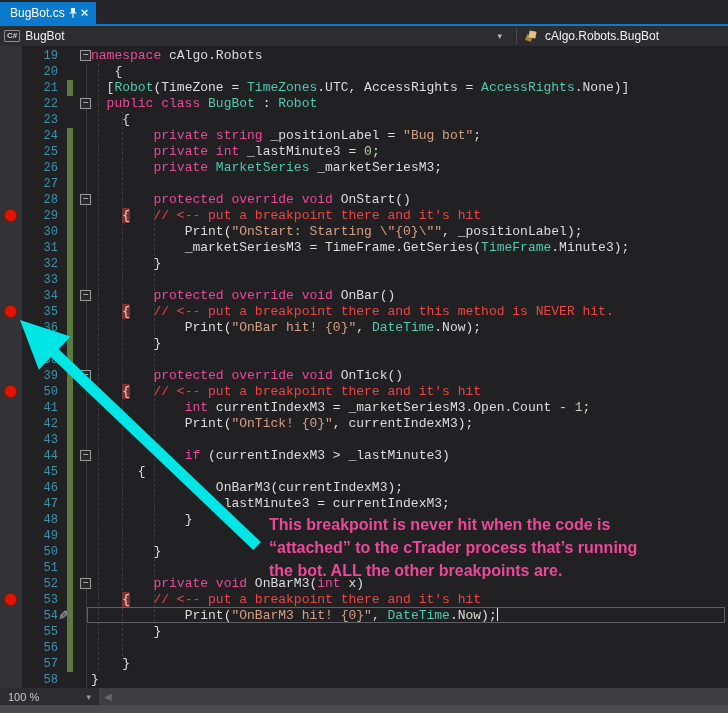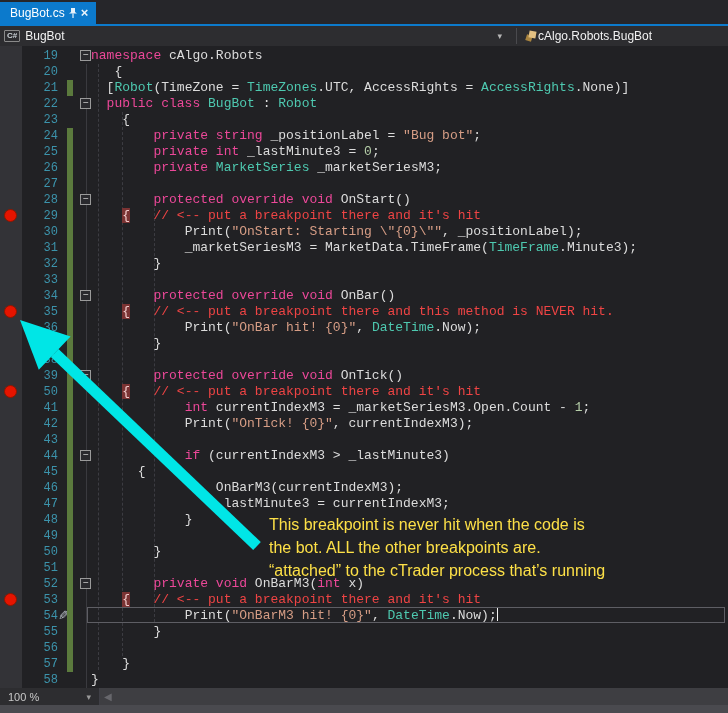--- a/index.html
+++ b/index.html
@@ -15,21 +15,21 @@
   .tab .close{color:#eaf4fb;font-size:13px;font-weight:bold;line-height:12px;}
   
   .navbar{position:absolute;top:26px;left:0;width:728px;height:20px;background:#2d2d30;
           border-bottom:1px solid #37373b;display:flex;align-items:center;}
   .nav-left{flex:0 0 512px;display:flex;align-items:center;gap:5px;padding-left:4px;position:relative;}
   .cs-badge{display:inline-block;border:1px solid #8a8a8a;color:#cdd3d8;font-size:8px;font-weight:bold;
             padding:1px 2px;line-height:8px;border-radius:1px;}
   .nav-label{color:#f1f1f1;font-size:12px;}
   .nav-chevron{position:absolute;right:14px;color:#b6b6b6;font-size:9px;}
   .nav-sep{width:1px;height:16px;background:#4a4a4e;}
-  .nav-right{display:flex;align-items:flex-end;gap:1px;padding-left:8px;}
+  .nav-right{display:flex;align-items:flex-end;gap:8px;padding-left:8px;}
   .class-icon{position:relative;width:12px;height:12px;}
   .class-icon .c1{position:absolute;left:1px;top:4px;width:6px;height:6px;background:#a9843f;transform:rotate(18deg);}
   .class-icon .c2{position:absolute;left:4px;top:0px;width:7px;height:7px;background:#e3c183;transform:rotate(10deg);}
   
   .editor{position:absolute;top:46px;left:0;width:728px;height:642px;background:#212124;}
   .glyph-margin{position:absolute;left:0;top:0;width:22px;height:642px;background:#333337;}
   .outline-stem{position:absolute;left:86px;top:18px;width:1px;height:640px;background:#3a3a3f;}
   .iguide{position:absolute;width:0;border-left:1px dashed #3c3c42;}
   #rows{position:absolute;left:0;top:2px;width:584px;}
   .code-row{position:relative;height:16px;}
@@ -46,21 +46,21 @@
   .code-text{position:absolute;left:91px;top:0;margin:0;white-space:pre;
              font:13px/16px "Liberation Mono",monospace;}
   .tk-kw{color:#ec4899}.tk-ty{color:#4ec9b0}.tk-pl{color:#dcdcdc}.tk-str{color:#d69d85}
   .tk-cm{color:#ef4444}.tk-num{color:#b5cea8}
   .tk-bpb{background:#7a3333;color:#f2cdcd;}
   .caret{display:inline-block;width:1.5px;height:13px;background:#f2f2f2;vertical-align:-2px;}
   .line-box{position:absolute;left:87px;top:-1px;width:638px;height:16px;border:1px solid #5e5e64;
             box-sizing:border-box;}
   
   .arrow-overlay{position:absolute;left:0;top:0;width:728px;height:713px;pointer-events:none;}
-  .annotation{position:absolute;left:269px;top:513px;color:#fde047;font-size:16px;font-weight:normal;
+  .annotation{position:absolute;left:269px;top:513px;color:#ec4899;font-size:16px;font-weight:bold;
               line-height:23px;white-space:nowrap;}
   
   .bottombar{position:absolute;top:688px;left:0;width:728px;height:17px;background:#2d2d30;
              display:flex;align-items:flex-start;}
   .zoom-ctl{width:100px;height:17px;border-right:1px solid #3f3f46;display:flex;align-items:center;
             justify-content:space-between;padding:0 8px;box-sizing:border-box;}
   .zoom-ctl .zl{color:#c8c8c8;font-size:11px;}
   .zoom-ctl .chev{color:#9a9a9a;font-size:9px;}
   .hscroll{flex:1;height:17px;background:#3e3e42;position:relative;}
   .scroll-left{position:absolute;left:4px;top:1px;color:#67676c;font-size:10px;line-height:15px;}
@@ -164,21 +164,21 @@
           <pre class="code-text">    <span class="tk-bpb">{</span><span class="tk-pl">   </span><span class="tk-cm">// &lt;-- put a breakpoint there and it's hit</span></pre>
         </div>
         <div class="code-row">
           <span class="lnum">30</span>
           <div class="green-bar"></div>
           <pre class="code-text">            <span class="tk-pl">Print(</span><span class="tk-str">"OnStart: Starting \"{0}\""</span><span class="tk-pl">, _positionLabel);</span></pre>
         </div>
         <div class="code-row">
           <span class="lnum">31</span>
           <div class="green-bar"></div>
-          <pre class="code-text">            <span class="tk-pl">_marketSeriesM3 = MarketData.TimeFrame(</span><span class="tk-ty">TimeFrame</span><span class="tk-pl">.Minute3);</span></pre>
+          <pre class="code-text">            <span class="tk-pl">_marketSeriesM3 = TimeFrame.GetSeries(</span><span class="tk-ty">TimeFrame</span><span class="tk-pl">.Minute3);</span></pre>
         </div>
         <div class="code-row">
           <span class="lnum">32</span>
           <div class="green-bar"></div>
           <pre class="code-text">        <span class="tk-pl">}</span></pre>
         </div>
         <div class="code-row">
           <span class="lnum">33</span>
           <div class="green-bar"></div>
           <pre class="code-text"></pre>
@@ -319,22 +319,22 @@
       </div>
   </div>
 
   <svg class="arrow-overlay" viewBox="0 0 728 713">
     <line x1="54.7" y1="353.1" x2="257" y2="546" stroke="#00e6e6" stroke-width="11"></line>
     <polygon points="20,320 38.8,369.7 70.6,336.5" fill="#00e6e6"></polygon>
   </svg>
 
   <div class="annotation">
     <div>This breakpoint is never hit when the code is</div>
+    <div>“attached” to the cTrader process that’s running</div>
     <div>the bot. ALL the other breakpoints are.</div>
-    <div>“attached” to the cTrader process that’s running</div>
   </div>
 
   <div class="bottombar">
     <div class="zoom-ctl">
       <span class="zl">100 %</span>
       <span class="chev">▾</span>
     </div>
     <div class="hscroll">
       <span class="scroll-left">◀</span>
     </div>

